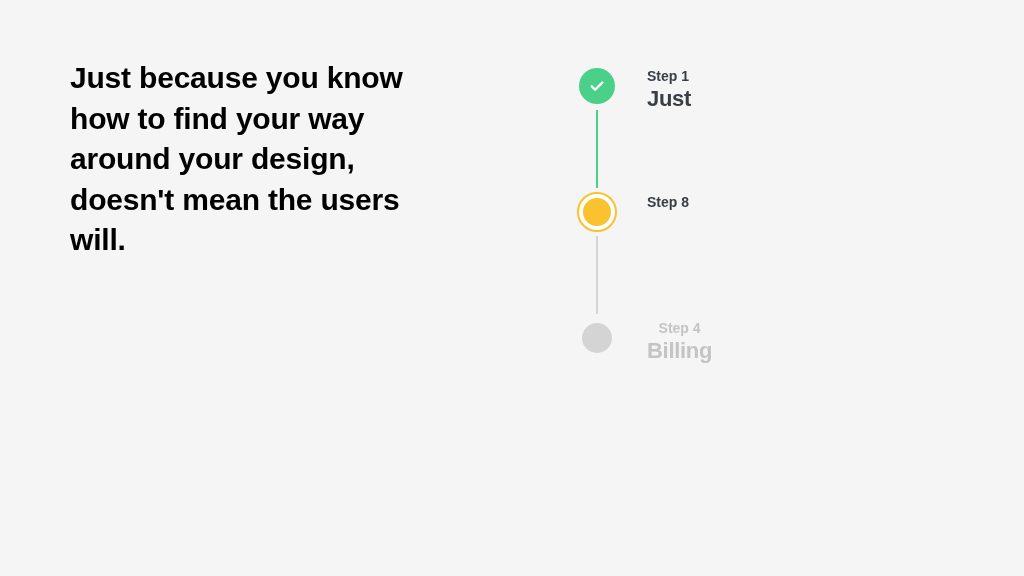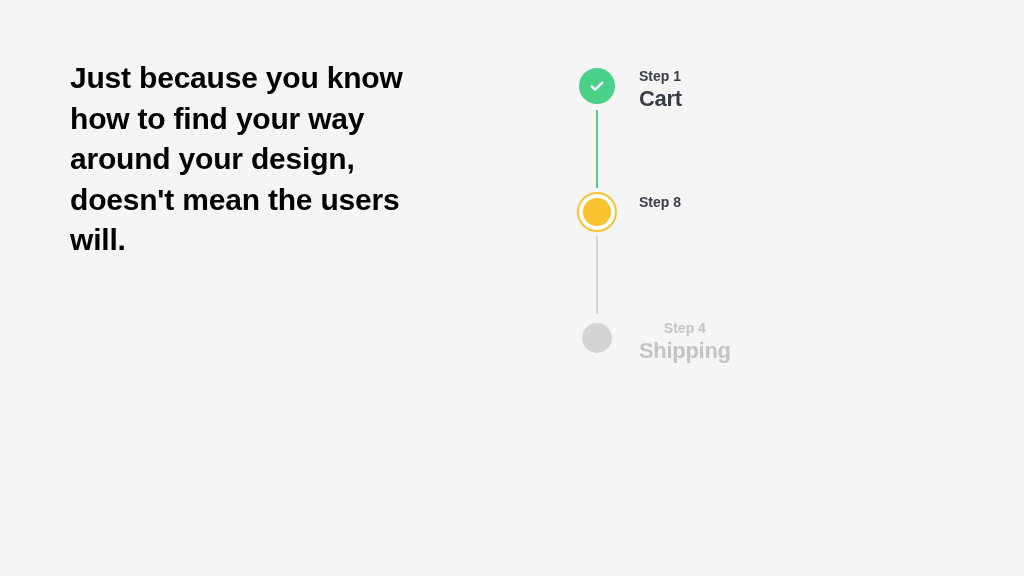--- a/index.html
+++ b/index.html
@@ -81,21 +81,21 @@
     }
     .step-connector {
       width: 2px;
       height: 78px;
       margin-top: 6px;
       margin-bottom: 6px;
     }
     .step-connector.done { background: #4ad088; }
     .step-connector.pending { background: #d4d4d4; }
     .step-text {
-      margin-left: 20px;
+      margin-left: 28px;
       padding-top: 0;
     }
     .step-label {
       font-size: 14px;
       font-weight: 600;
       color: #393e46;
       margin-bottom: 2px;
     }
     .step-title {
       font-size: 22px;
@@ -120,38 +120,38 @@
     <div class="step-indicator">
       <div class="step-badge completed">
         <svg viewBox="0 0 24 24" fill="none">
             <path d="M5 12.5l4.5 4.5L19 7.5" stroke="#fff" stroke-width="3.2" stroke-linecap="round" stroke-linejoin="round"></path>
           </svg>
       </div>
       <div class="step-connector done"></div>
     </div>
     <div class="step-text">
       <div class="step-label">Step 1</div>
-      <div class="step-title">Cart</div>
+      <div class="step-title">Just</div>
     </div>
   </div>
 
 
   <div class="step">
     <div class="step-indicator">
       <div class="step-badge current"></div>
       <div class="step-connector pending"></div>
     </div>
     <div class="step-text">
       <div class="step-label">Step 8</div>
     </div>
   </div>
 
   <div class="step upcoming">
     <div class="step-indicator">
       <div class="step-badge upcoming"></div>
     </div>
     <div class="step-text">
       <div class="step-label">Step 4</div>
-      <div class="step-title">Shipping</div>
+      <div class="step-title">Billing</div>
     </div>
   </div>
 
 </div>
 
 </body></html>

